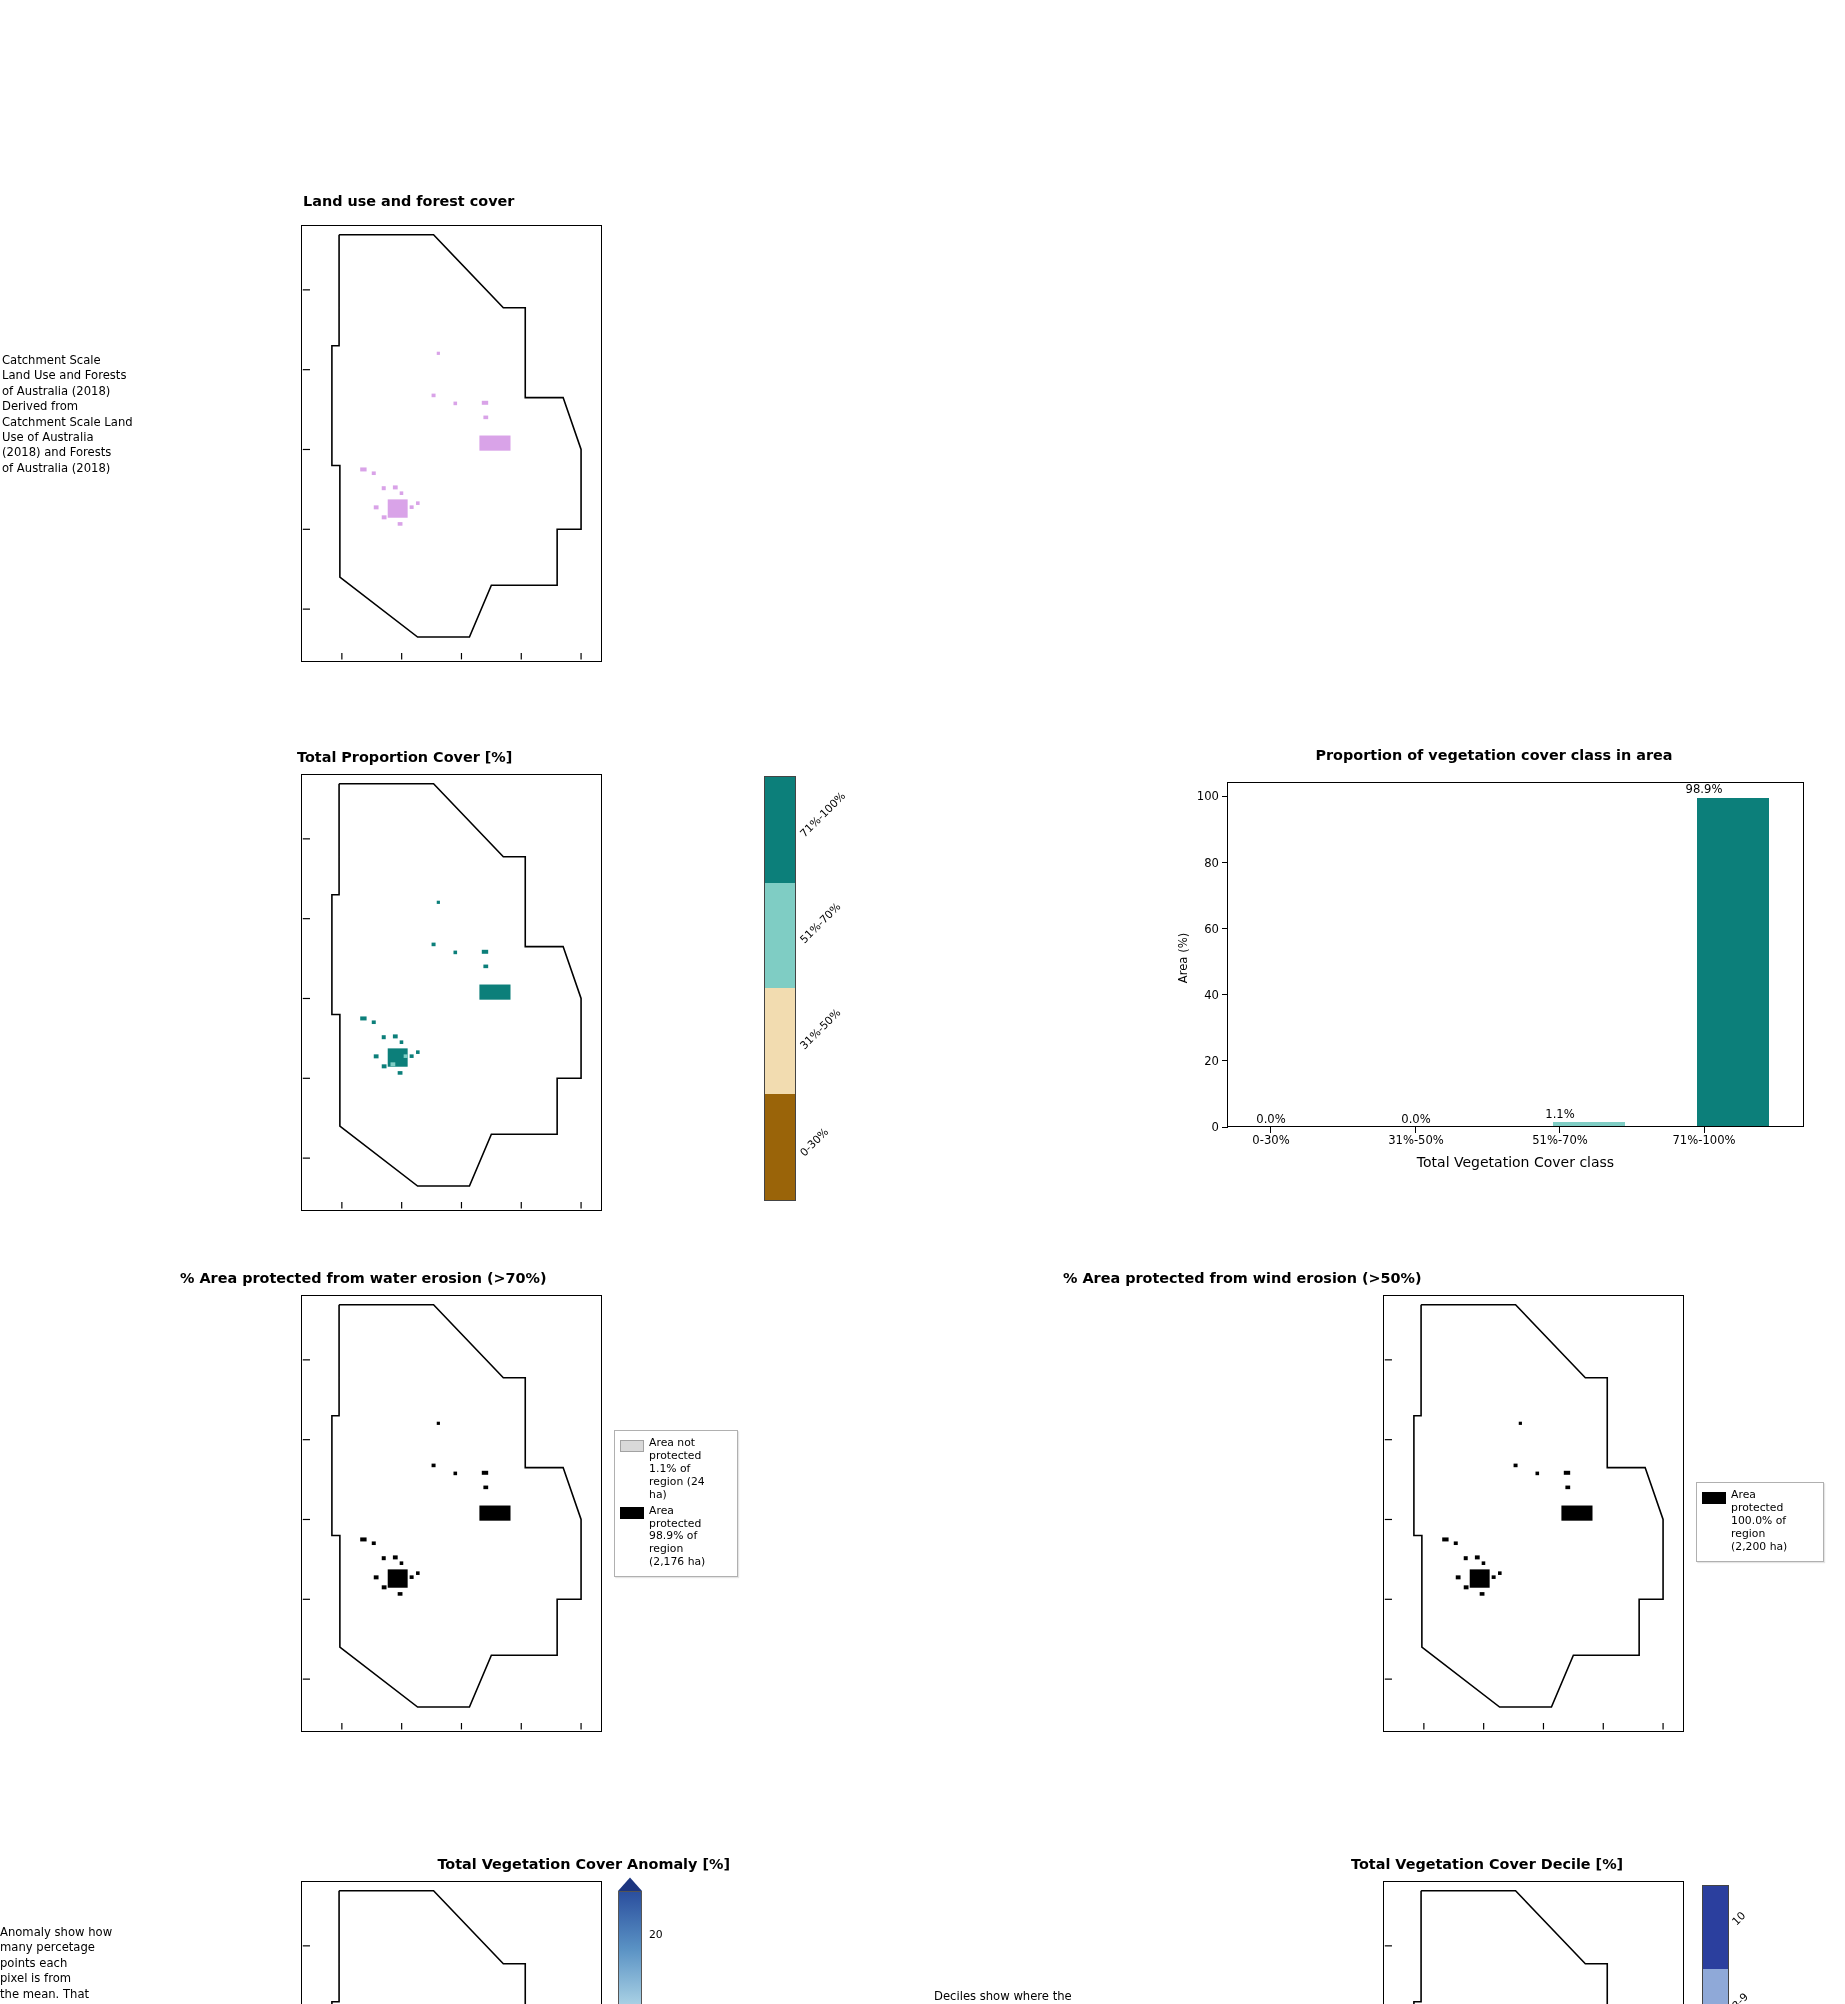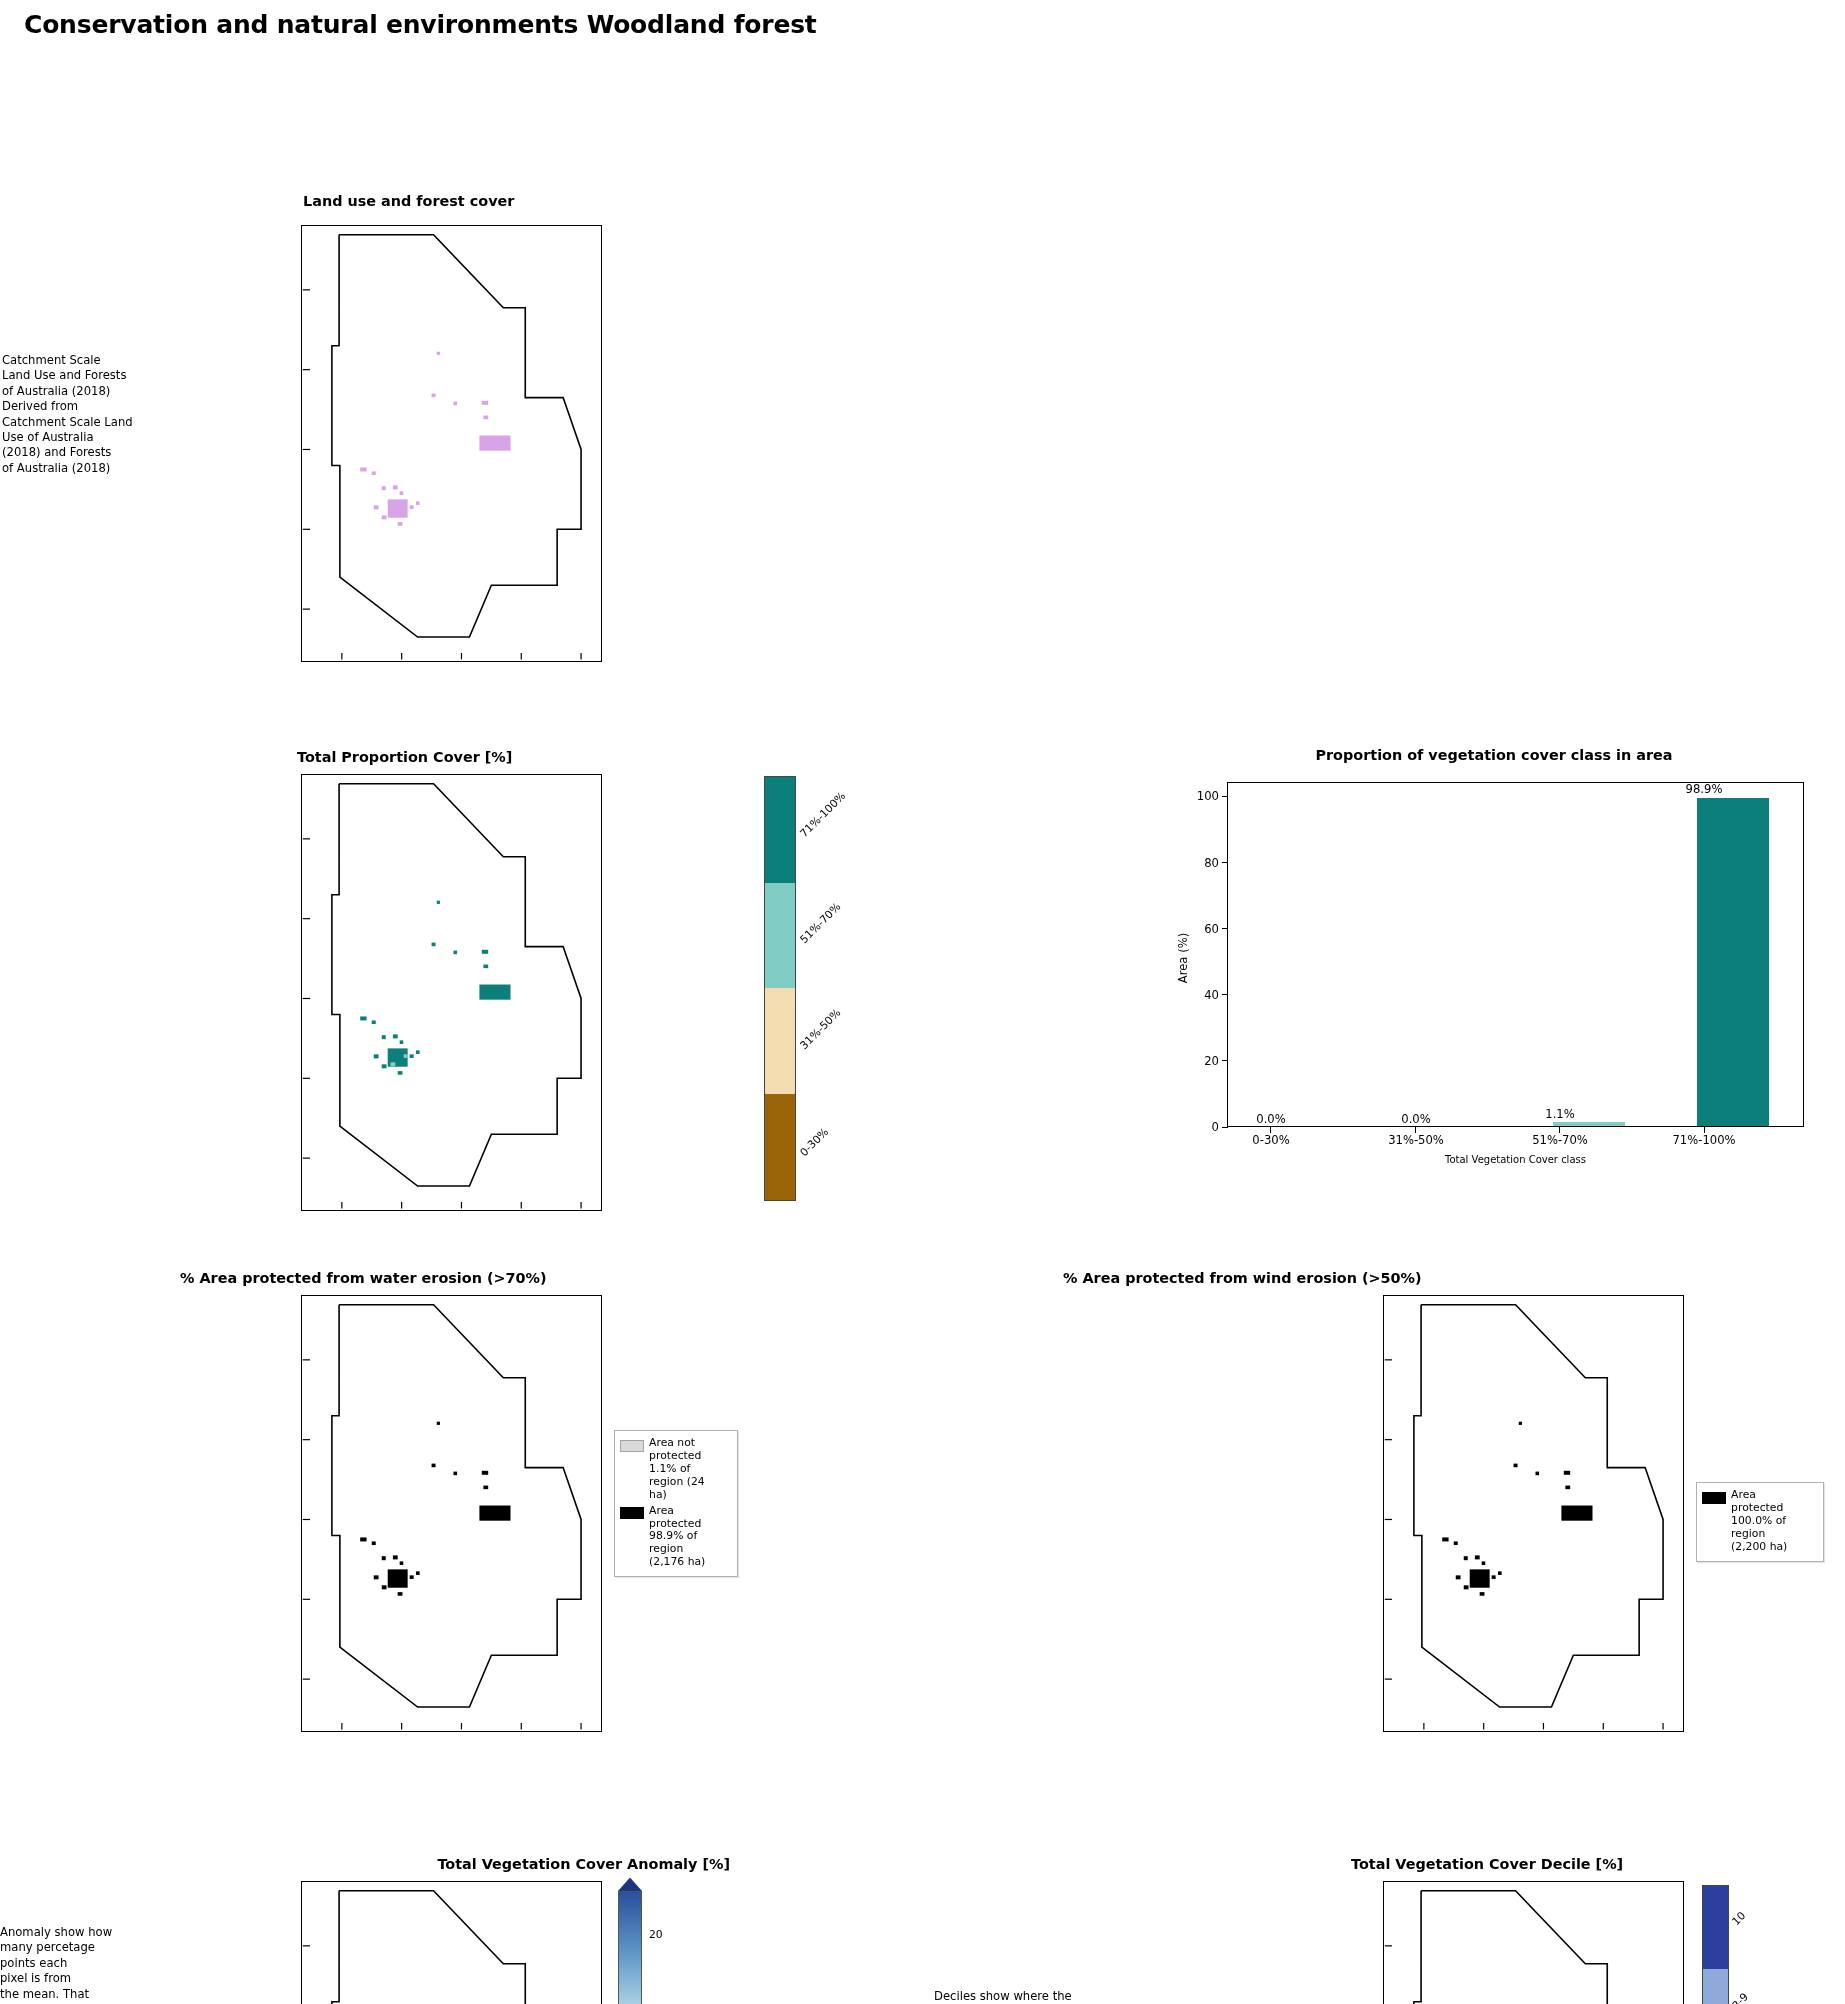--- a/index.html
+++ b/index.html
@@ -53,30 +53,29 @@
     transform-origin:left center;
   }
 
   
   .chart-wrap{position:absolute;}
   .chart-plot{position:absolute;border:0.8px solid #000;box-sizing:border-box;background:#fff;}
   .chart-bar{position:absolute;bottom:0;background:#0c7f7a;}
   .chart-barlabel{position:absolute;font-size:11.6px;text-align:center;}
   .chart-xtick{position:absolute;font-size:11.6px;text-align:center;}
   .chart-ytick{position:absolute;font-size:11.6px;text-align:right;}
-  .chart-xlabel{position:absolute;font-size:10px;text-align:center;}
+  .chart-xlabel{position:absolute;font-size:14px;text-align:center;}
   .chart-ylabel{position:absolute;font-size:11.6px;transform:rotate(-90deg);transform-origin:center center;white-space:nowrap;}
   .tickmark{position:absolute;background:#000;}
 </style>
 </head>
 <body>
 
 <div class="page">
 
-  <div class="main-title">Conservation and natural environments Woodland forest</div>
 
   <div class="panel-title" style="left:303px;top:172px;width:305px;text-align:left;">Land use and forest cover</div>
 
   <div class="side-note" style="left:2px;top:353px;width:188px;">Catchment Scale
 Land Use and Forests
 of Australia (2018)
 Derived from
 Catchment Scale Land
 Use of Australia
 (2018) and Forests

